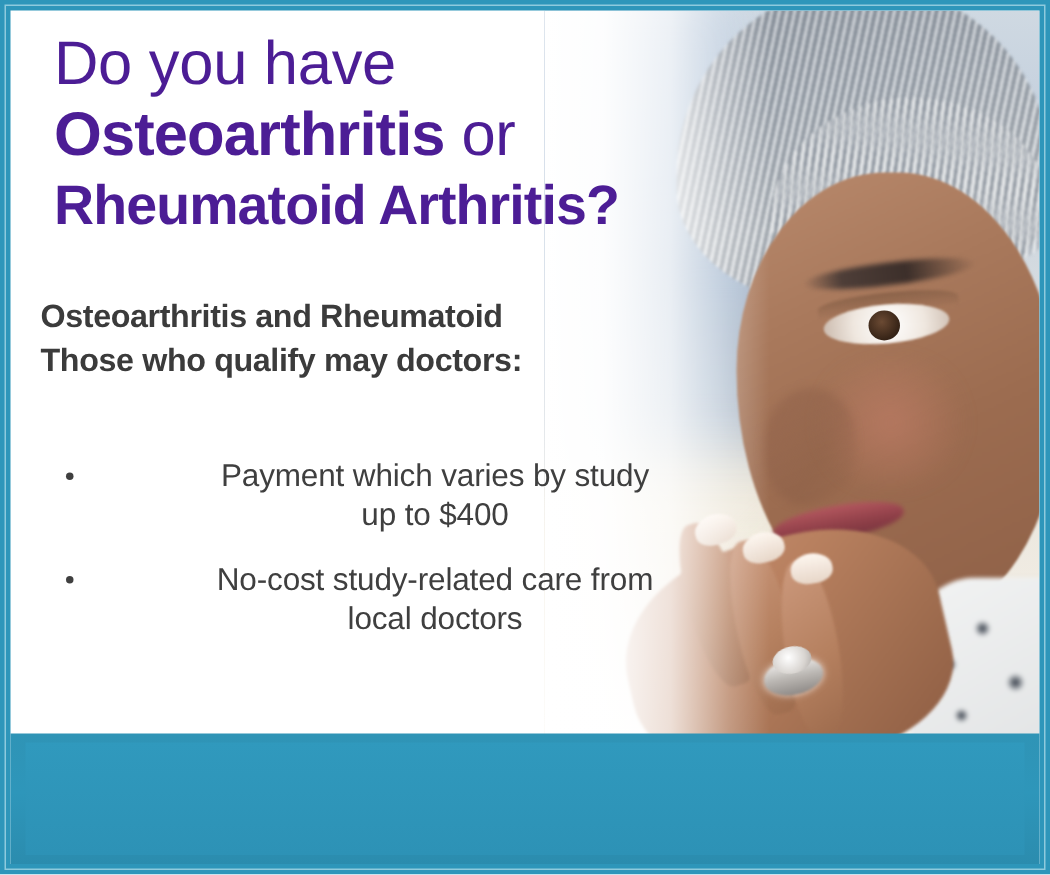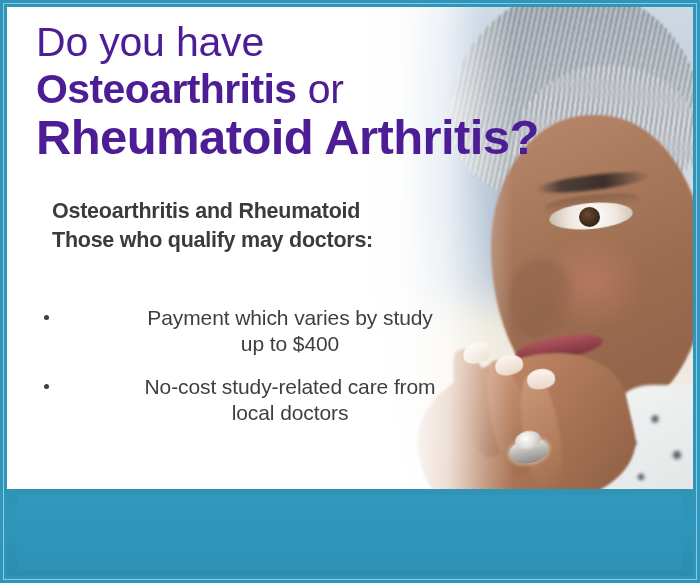--- a/index.html
+++ b/index.html
@@ -109,23 +109,23 @@
   .photo-fade{position:absolute;left:0;top:0;width:150px;height:485px;z-index:9;
               background:linear-gradient(90deg,#ffffff 0%,rgba(255,255,255,.97) 26%,rgba(255,255,255,.75) 56%,rgba(255,255,255,.25) 82%,rgba(255,255,255,0) 100%);}
 
   
   .text-panel{position:absolute;left:0;top:0;width:430px;height:485px;z-index:12;}
 
   .headline{position:absolute;left:29px;top:12px;width:500px;color:#4c1d95;}
   .hl-l1{font-size:41px;line-height:46px;font-weight:400;letter-spacing:-.2px;white-space:nowrap;}
   .hl-l2{font-size:41px;line-height:48px;font-weight:700;letter-spacing:-.6px;white-space:nowrap;}
   .hl-l2 .lite{font-weight:400;letter-spacing:-.2px;}
-  .hl-l3{font-size:49px;line-height:48px;font-weight:700;letter-spacing:-.6px;white-space:nowrap;}
-
-  .subhead{position:absolute;left:45px;top:190px;width:470px;color:#3b3b3b;
+  .hl-l3{font-size:37px;line-height:48px;font-weight:700;letter-spacing:-.6px;white-space:nowrap;}
+
+  .subhead{position:absolute;left:20px;top:190px;width:470px;color:#3b3b3b;
            font-size:21.5px;line-height:29px;font-weight:700;letter-spacing:-.25px;}
   .subhead div{white-space:nowrap;}
 
   .bullets{position:absolute;left:31px;top:298px;width:480px;margin:0;padding:0;list-style:none;text-align:center;}
   .bullets li{position:relative;padding-left:24px;margin-bottom:17px;color:#3f3f3f;
               font-size:21px;line-height:26px;font-weight:400;letter-spacing:-.1px;}
   .bullets li .dot{position:absolute;left:6px;top:10px;width:5px;height:5px;border-radius:50%;background:#3f3f3f;}
   .bullets li .ln{display:block;white-space:nowrap;}
 
   

